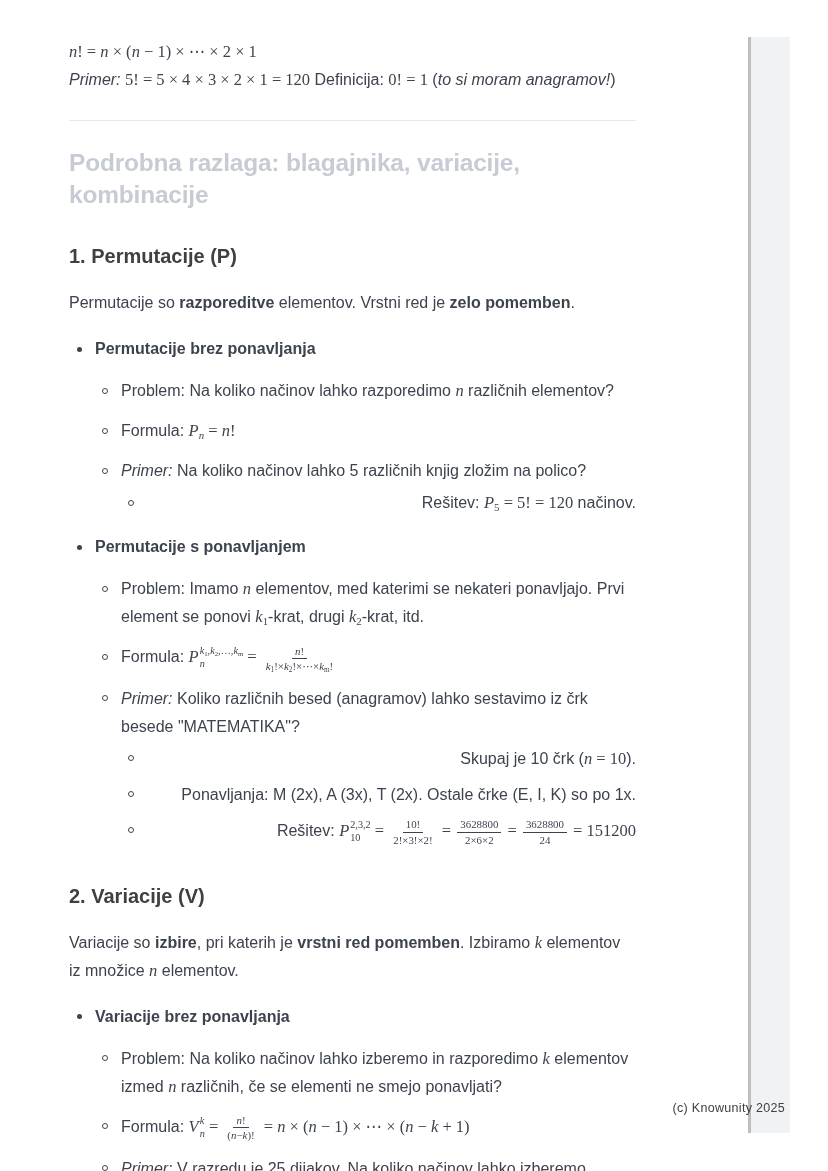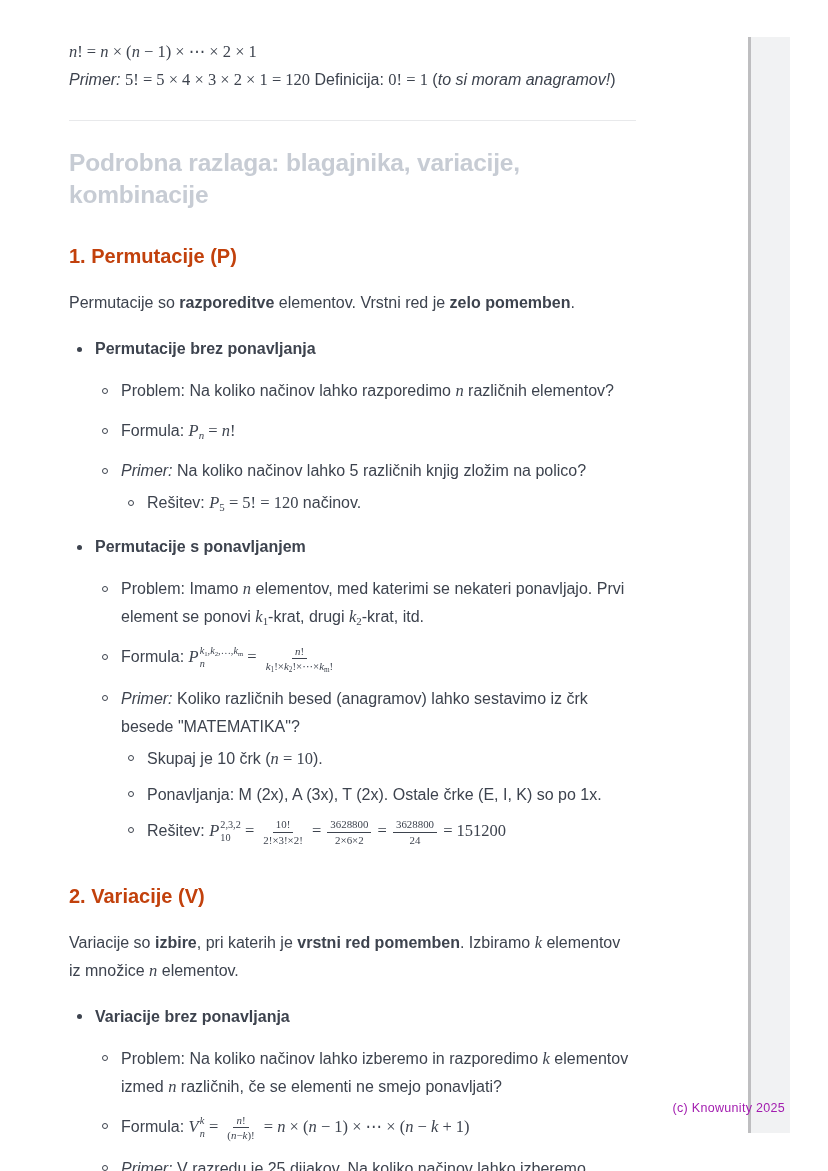--- a/index.html
+++ b/index.html
@@ -32,31 +32,31 @@
     vertical-align:middle; font-size:0.66em; line-height:1.3; margin:0 2px;
   }
   .frac .num { padding:0 3px; border-bottom:1px solid currentColor; }
   .frac .den { padding:0 3px; }
 
   
   h1.sec {
     margin-top:26px; font-size:24.5px; line-height:32px; font-weight:700;
     color:#c7ccd4; letter-spacing:-0.2px;
   }
-  h2.sub { margin-top:32px; font-size:20px; line-height:26px; font-weight:700; color:#c2410c; }
+  h2.sub { margin-top:32px; font-size:20px; line-height:26px; font-weight:700; color:#404040; }
   h2.sub2 { margin-top:36px; }
   .lead { margin-top:20px; }
 
   hr.divider { border:none; border-top:1px solid #e8e9eb; margin-top:26px; }
 
   
   ul { list-style:none; }
   ul.l1 { margin-top:18px; }
   ul.l2 { margin-top:14px; }
-  ul.l3 { margin-top:3px; }
+  ul.l3 { margin-top:3px;text-align:right; }
   li { position:relative; padding-left:26px; }
   ul.l1 > li + li { margin-top:16px; }
   ul.l2 > li + li { margin-top:12px; }
   ul.l3 > li { margin-top:4px; }
   ul.l3 > li + li { margin-top:8px; }
   li.disc::before {
     content:""; position:absolute; left:8px; top:11.5px;
     width:5px; height:5px; border-radius:50%; background:#3d434e;
   }
   li.circ::before {
@@ -66,21 +66,21 @@
   }
 
   
   .side-strip {
     position:absolute; left:748px; top:37px; width:42px; height:1096px;
     background:#f1f2f3; border-left:3px solid #bebec0;
   }
 
   .watermark {
     position:absolute; top:1101px; right:43px;
-    font-size:12.5px; line-height:15px; color:#a21caf; letter-spacing:0.3px;
+    font-size:12.5px; line-height:15px; color:#404040; letter-spacing:0.3px;
     z-index:5;
   }
 </style>
 </head>
 <body>
 
 <div class="content">
 
   <p class="math-line"><span class="math"><span class="mvar">n</span>! = <span class="mvar">n</span> × (<span class="mvar">n</span> − 1) × ⋯ × 2 × 1</span></p>
   <p><em>Primer:</em> <span class="math">5! = 5 × 4 × 3 × 2 × 1 = 120</span> Definicija: <span class="math">0! = 1</span> (<em>to si moram anagramov!</em>)</p>

